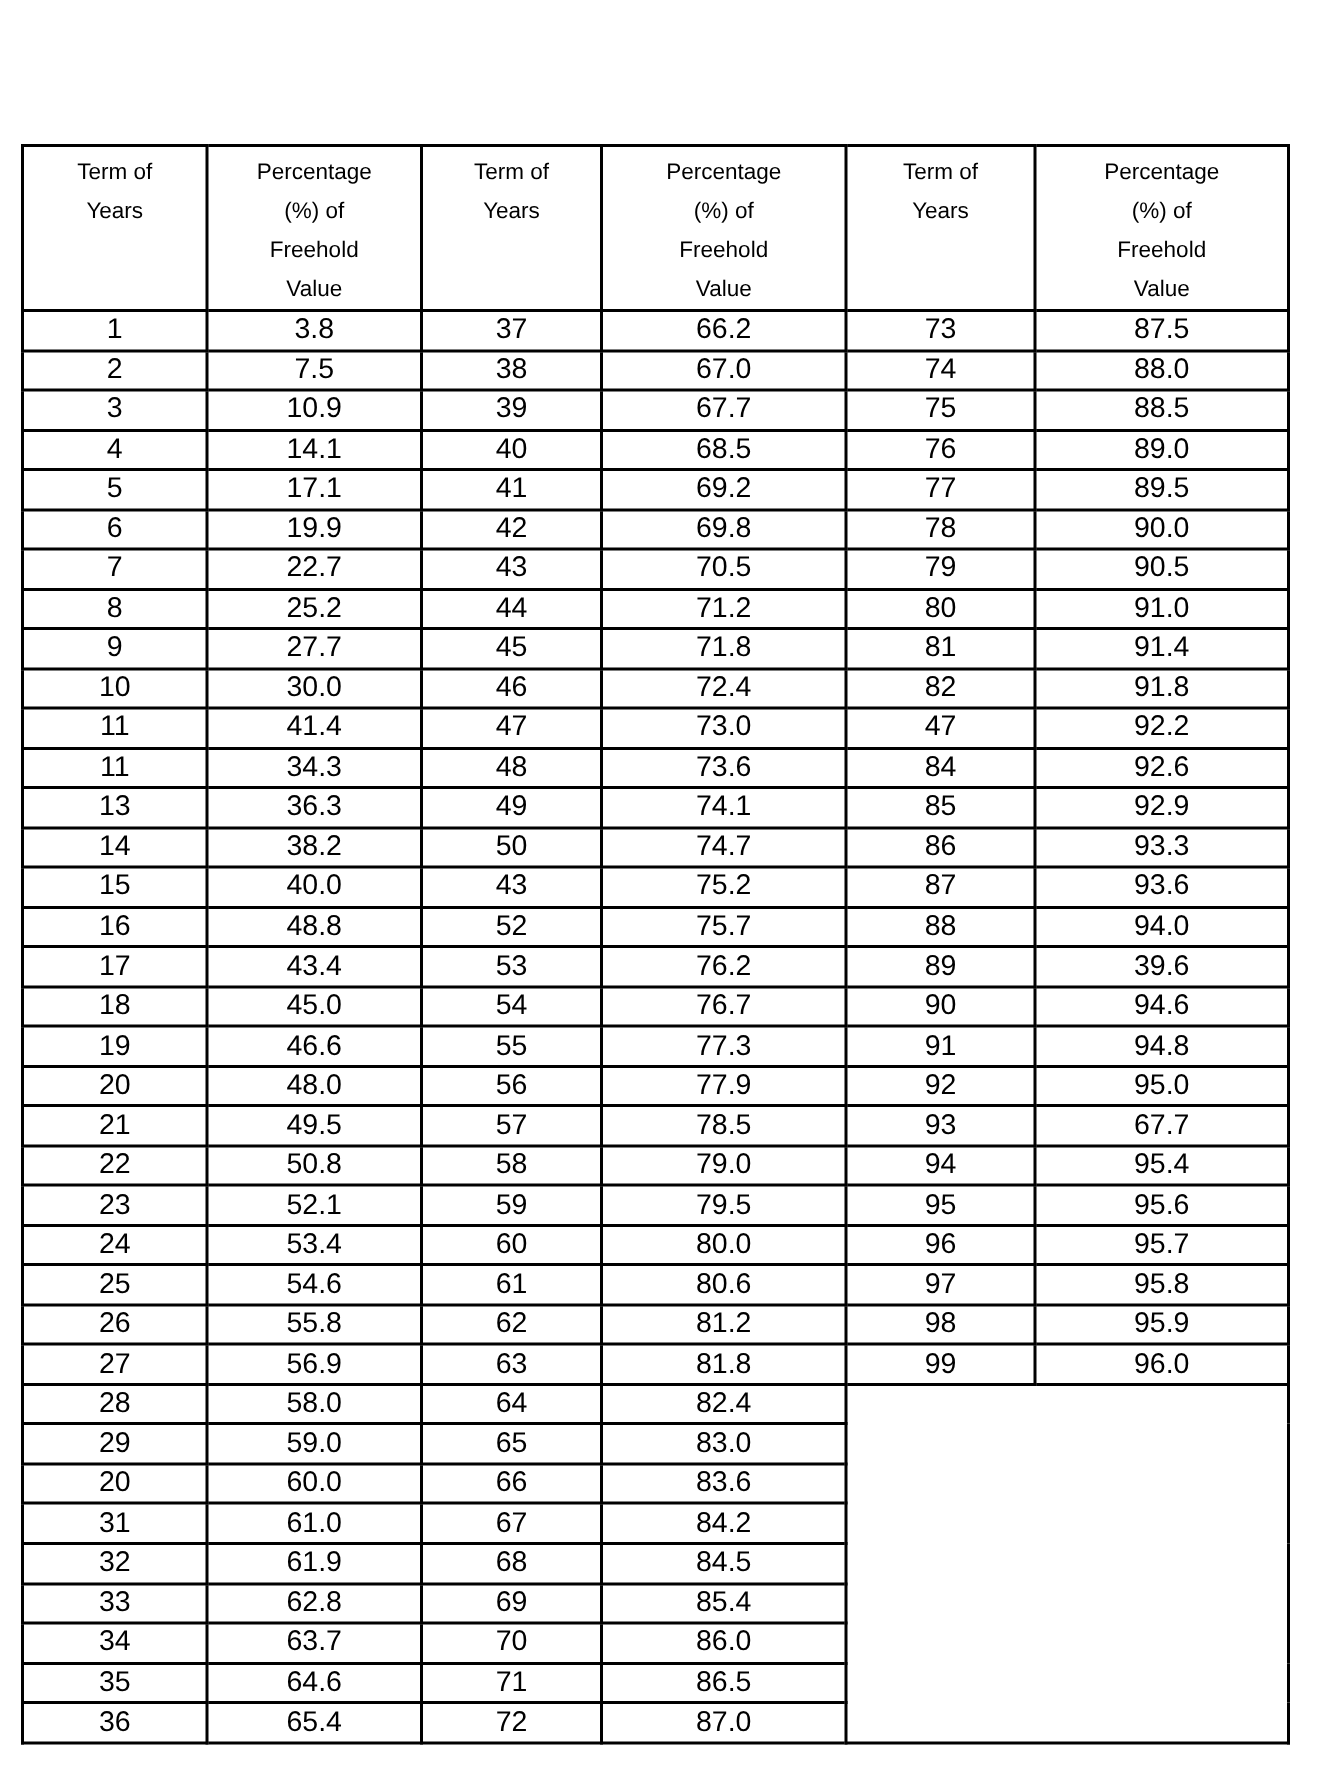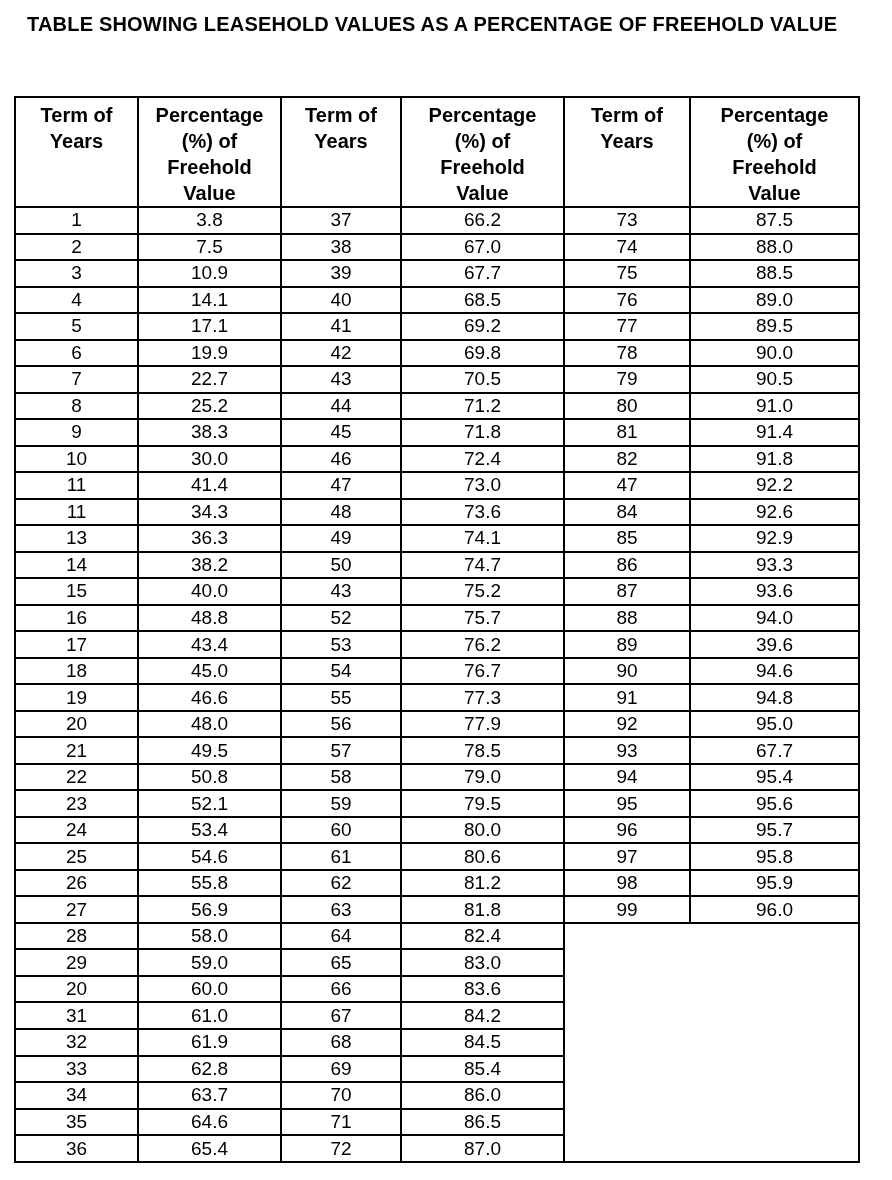--- a/index.html
+++ b/index.html
@@ -39,40 +39,39 @@
   table.lease-table th,
   table.lease-table td {
     border: 2px solid #000000;
     text-align: center;
     padding: 0;
   }
   table.lease-table thead tr {
     height: 103px;
   }
   table.lease-table th {
-    font-weight: bold;
-    font-size: 20px;
+    font-weight: normal;
+    font-size: 15px;
     line-height: 26px;
     vertical-align: top;
     padding-top: 4px;
     white-space: pre-line;
   }
   table.lease-table td {
     font-size: 19px;
     vertical-align: middle;
   }
   table.lease-table td.empty-block {
     background: #ffffff;
   }
 </style>
 </head>
 <body>
 
 <div class="page">
-  <h1 class="title">TABLE SHOWING LEASEHOLD VALUES AS A PERCENTAGE OF FREEHOLD VALUE</h1>
 
   <table class="lease-table">
     <colgroup>
       <col style="width:123px">
       <col style="width:143px">
       <col style="width:120px">
       <col style="width:163px">
       <col style="width:126px">
       <col style="width:169px">
     </colgroup>
@@ -158,21 +157,21 @@
         <tr>
           <td>8</td>
           <td>25.2</td>
           <td>44</td>
           <td>71.2</td>
           <td>80</td>
           <td>91.0</td>
         </tr>
         <tr>
           <td>9</td>
-          <td>38.3</td>
+          <td>27.7</td>
           <td>45</td>
           <td>71.8</td>
           <td>81</td>
           <td>91.4</td>
         </tr>
         <tr>
           <td>10</td>
           <td>30.0</td>
           <td>46</td>
           <td>72.4</td>

